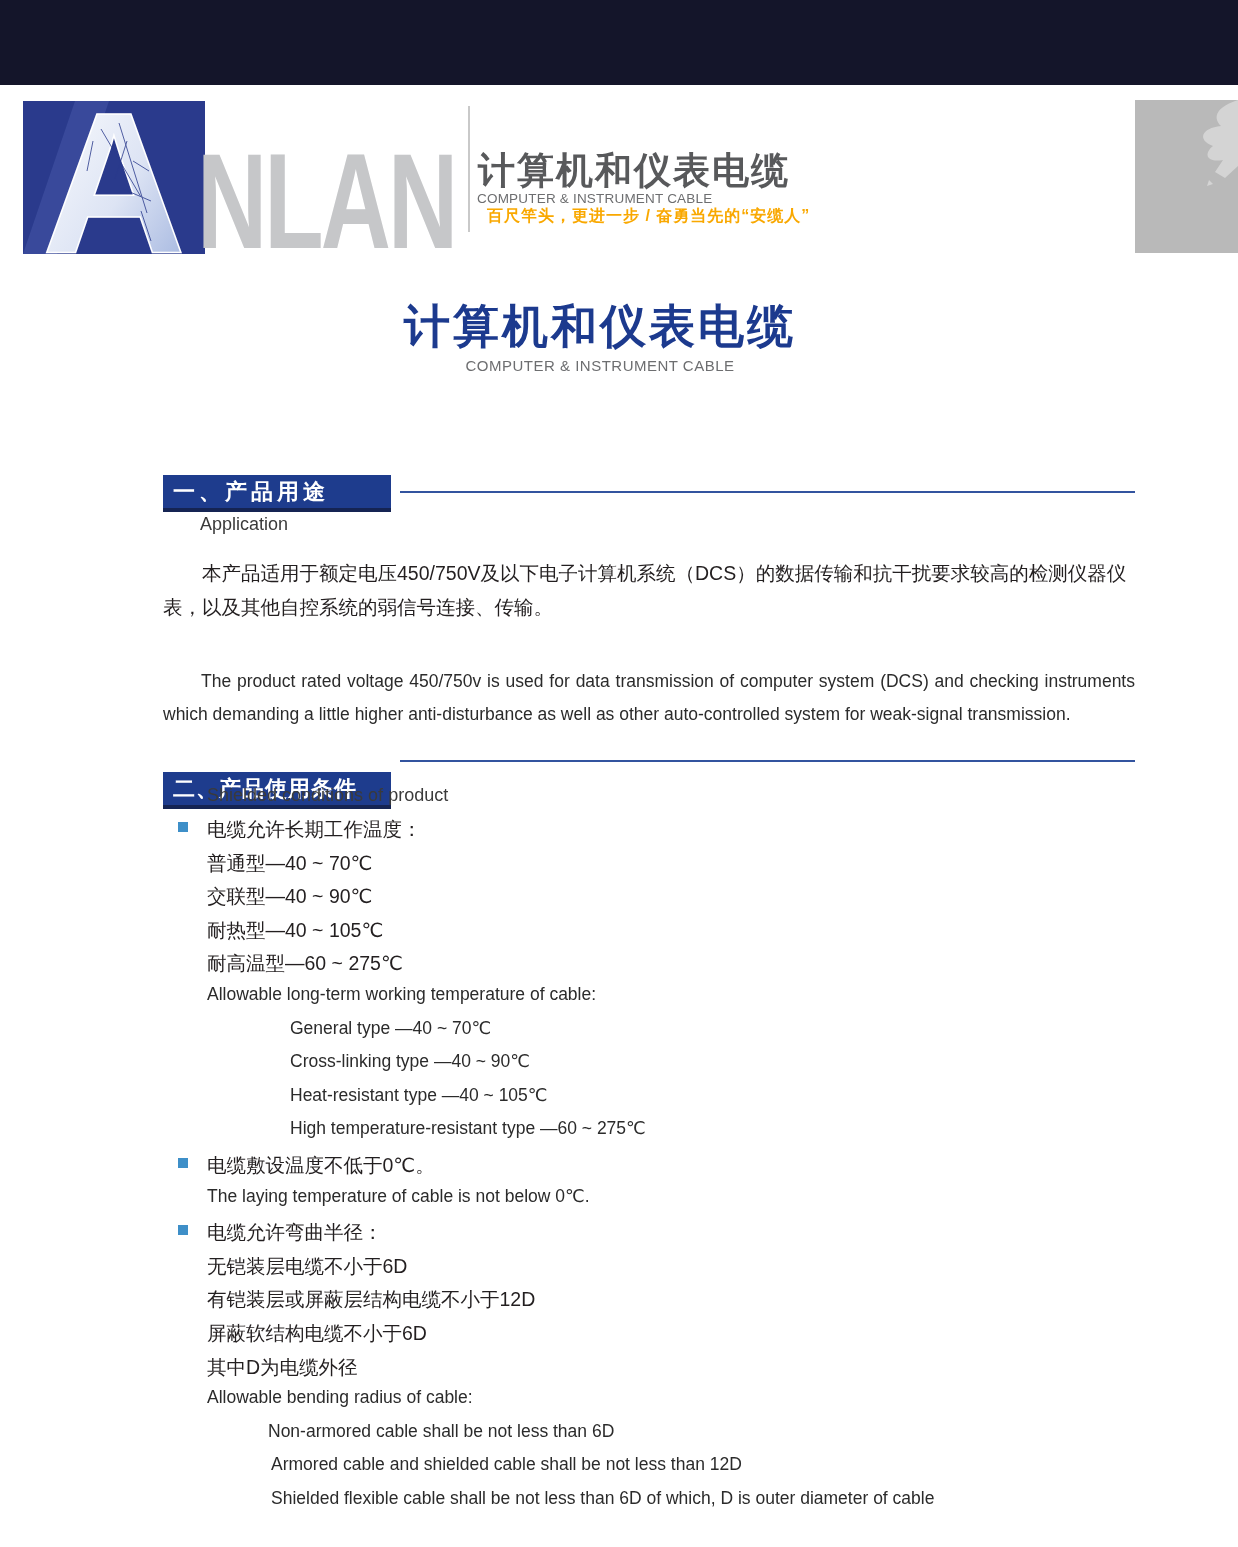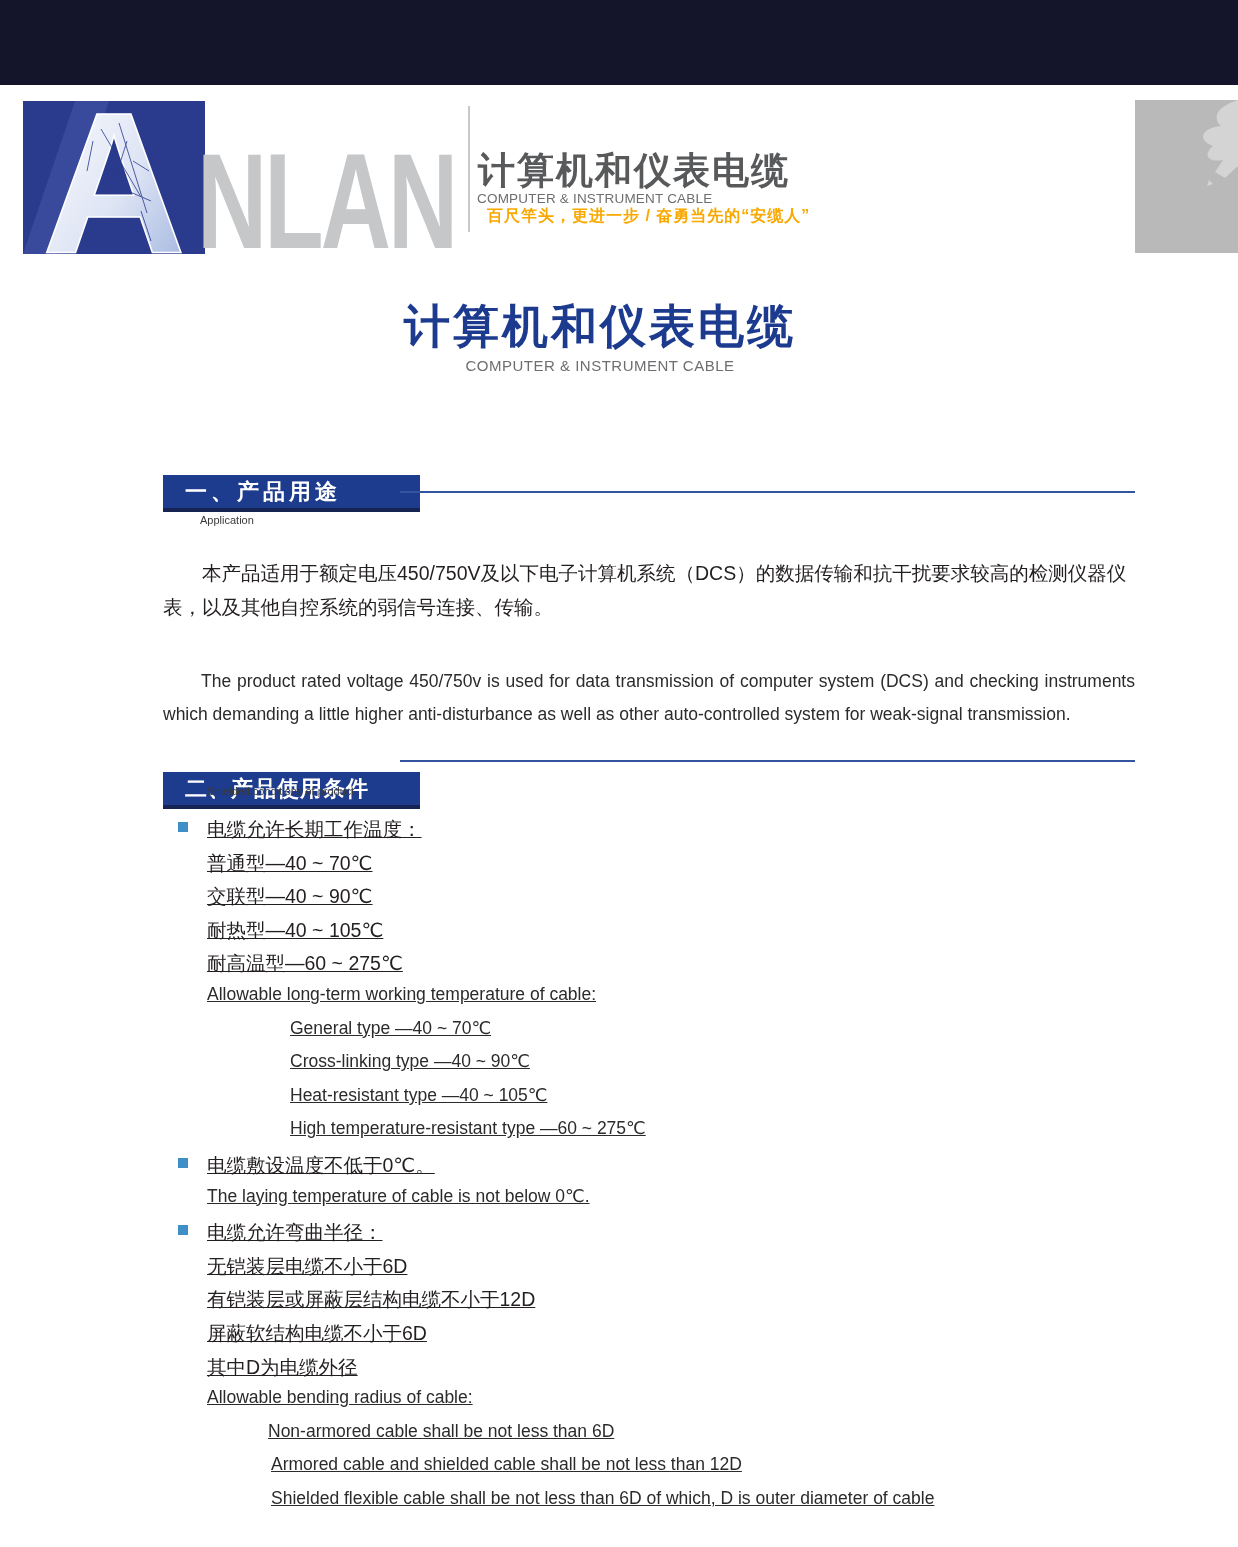--- a/index.html
+++ b/index.html
@@ -25,45 +25,45 @@
   .corner-box svg { display:block; width:103px; height:153px; }
 
   
   .main-title { position:absolute; left:0; top:296px; width:1200px; text-align:center;
     font-size:46px; font-weight:bold; color:#1c3a8e; letter-spacing:3px; }
   .main-subtitle { position:absolute; left:0; top:357px; width:1200px; text-align:center;
     font-size:15px; color:#6d6e70; letter-spacing:.5px; }
 
   
   .sec-head {
-    position:absolute; left:163px; width:257px; height:37px; box-sizing:border-box;
+    position:absolute; left:163px; width:228px; height:37px; box-sizing:border-box;
     background:#1e3c8d; border-bottom:4px solid #152453;
     color:#ffffff; font-size:22px; font-weight:bold;
-    display:flex; align-items:center; padding-left:22px; white-space:nowrap;
+    display:flex; align-items:center; padding-left:10px; white-space:nowrap;
   }
   .sec-head.s1 { top:475px; letter-spacing:4px; }
   .sec-head.s2 { top:772px; letter-spacing:1px;text-align:center; }
   .sec-rule { position:absolute; left:400px; width:735px; height:2px; background:#33549f; }
   .sec-rule.r1 { top:491px; }
   .sec-rule.r2 { top:760px; }
 
-  .sub-en { position:absolute; font-size:11px; color:#3a3a3a; }
+  .sub-en { position:absolute; font-size:18px; color:#3a3a3a; }
   .sub-en.application { left:200px; top:514px; }
   .sub-en.opcond { left:207px; top:785px; }
 
   
   .para-cn { position:absolute; left:163px; top:556px; width:972px;
     font-size:19.5px; line-height:34px; color:#231f20; text-indent:39px; }
   .para-en { position:absolute; left:163px; top:627px; width:972px;
     font-size:17.5px; line-height:33px; color:#2b2b2b; text-align:justify; text-indent:38px;margin-top:38px; }
 
   
   .cond-list { position:absolute; left:163px; top:816px; width:990px; }
   .cond-line { position:relative; height:33.6px; box-sizing:border-box;
-    padding-left:44px; font-size:19.5px; color:#231f20; white-space:nowrap;text-decoration:underline; }
+    padding-left:44px; font-size:19.5px; color:#231f20; white-space:nowrap; }
   .cond-line.en { font-size:17.5px; color:#2b2b2b; }
   .cond-line.ind-2 { padding-left:127px; }
   .cond-line.ind-3 { padding-left:105px; }
   .cond-line.ind-3b { padding-left:108px; }
   .bullet { position:absolute; left:15px; top:6px; width:10px; height:10px; background:#3e8fc8; }
 </style>
 </head>
 <body>
 
 <div class="page">

